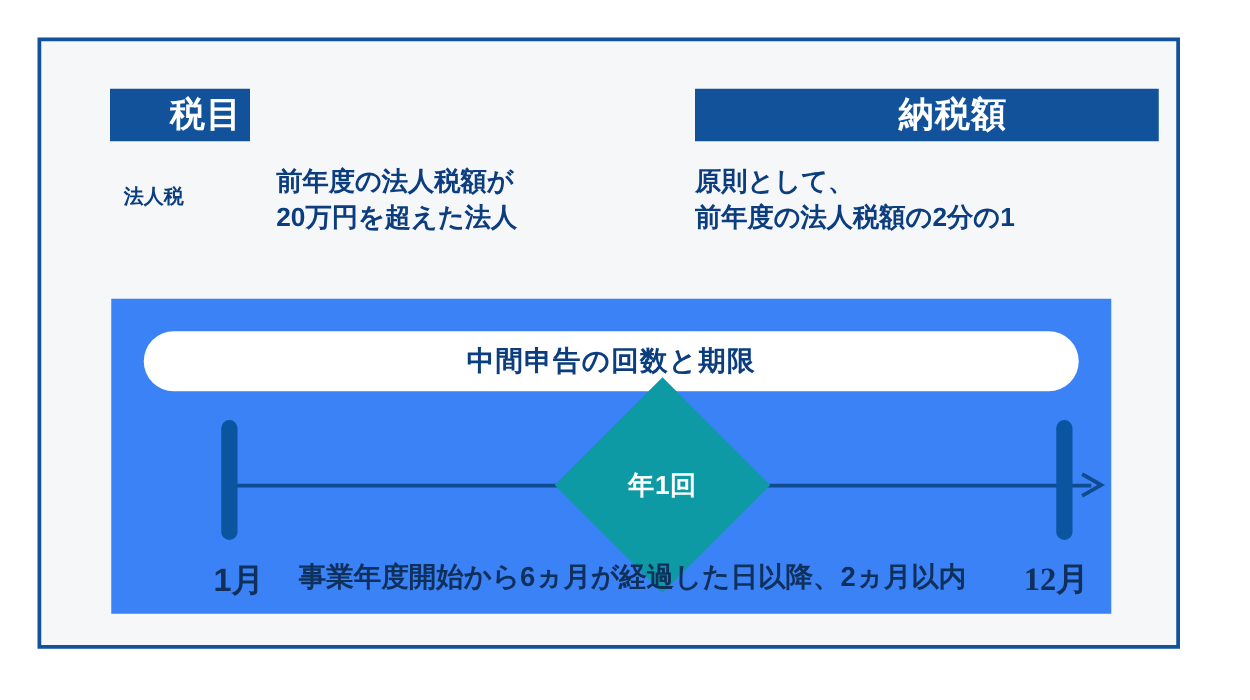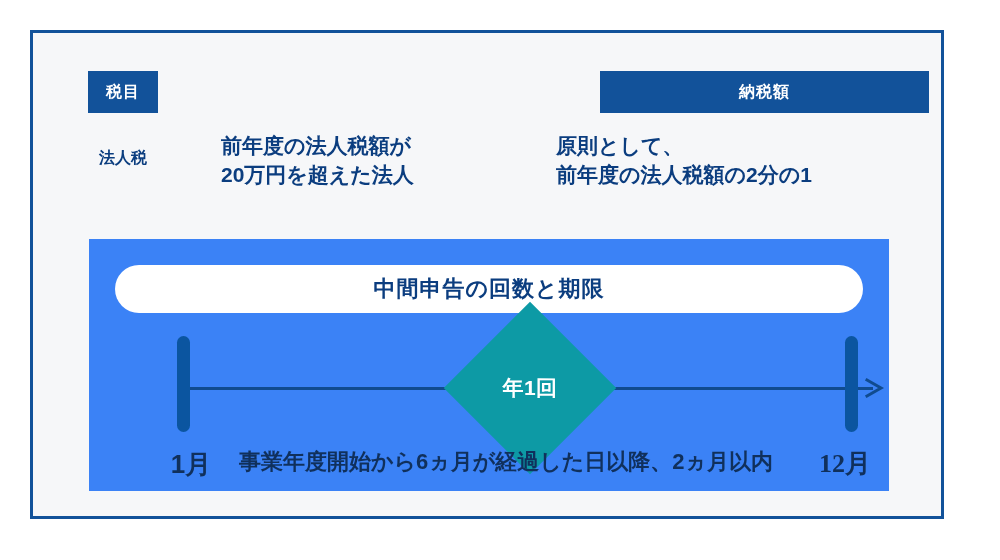--- a/index.html
+++ b/index.html
@@ -33,31 +33,32 @@
     top: 38px;
     width: 828px;
     height: 42px;
   }
   .head-cell {
     position: absolute;
     top: 0;
     height: 42px;
     background: #12529a;
     color: #ffffff;
-    font-size: 16px;
+    font-size: 28px;
     font-weight: bold;
     letter-spacing: 1px;
     display: flex;
     align-items: center;
     justify-content: center;
     line-height: 1;
+    padding-left: 42px;
   }
   .head-cell.c1 { left: 0;    width: 70px; }
   .head-cell.c2 { left: 133px; width: 320px; }
-  .head-cell.c3 { left: 468px; width: 329px; margin-left: 44px; }
+  .head-cell.c3 { left: 468px; width: 329px; }
 
   
   .body-row {
     position: absolute;
     left: 55px;
     top: 98px;
     width: 828px;
     height: 70px;
     color: #0b3d7f;
     font-weight: bold;

